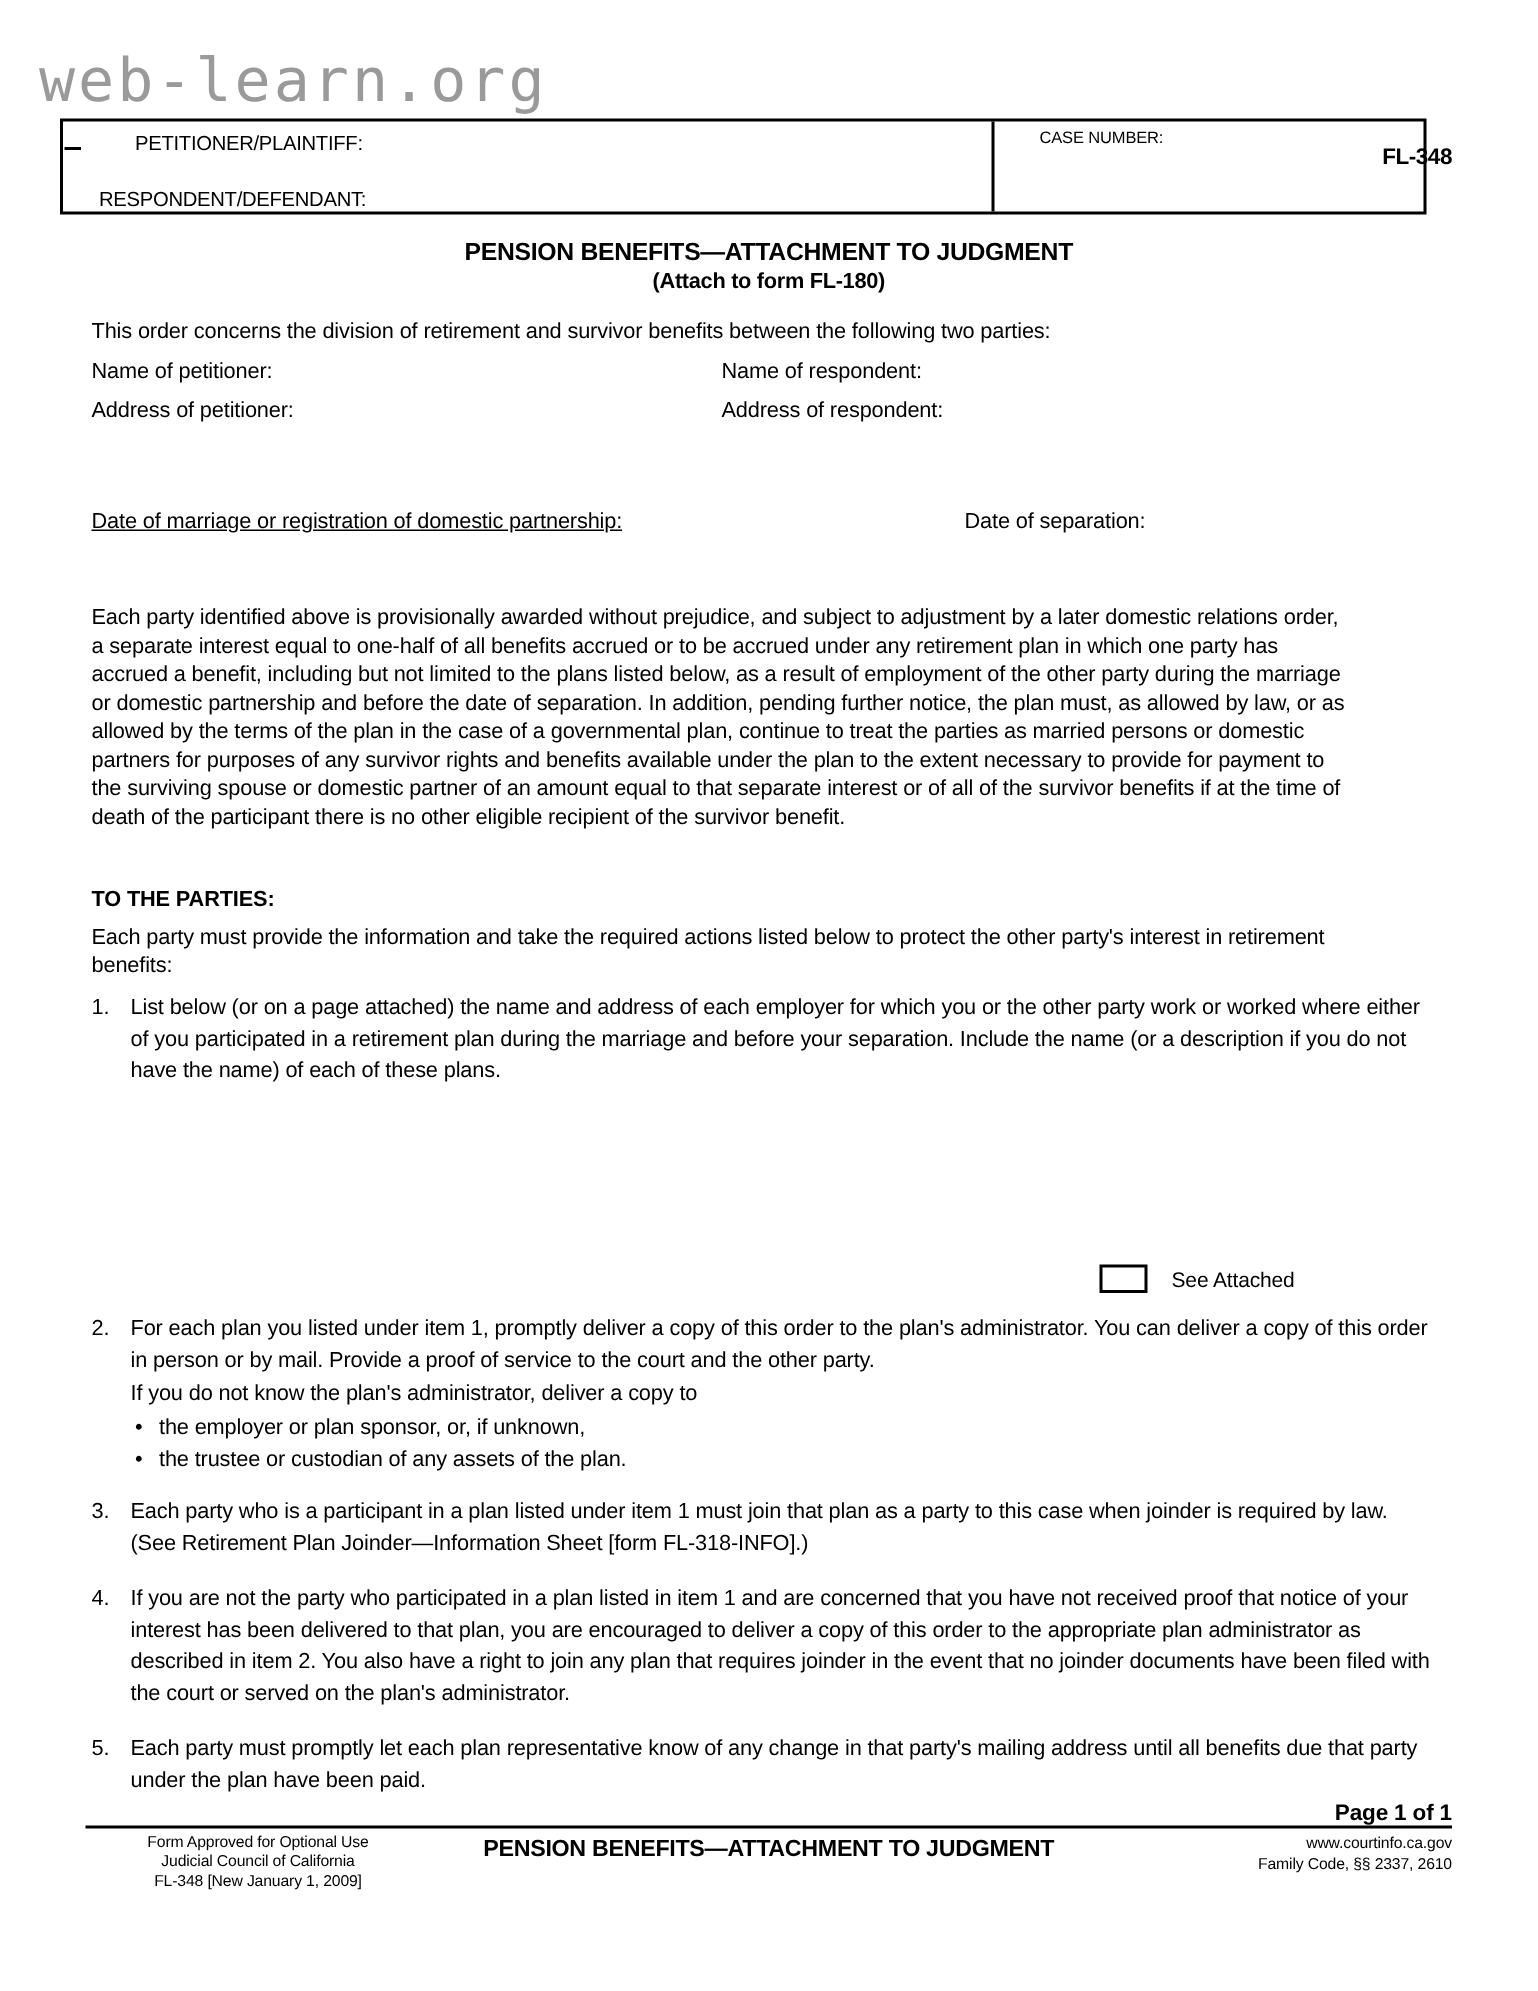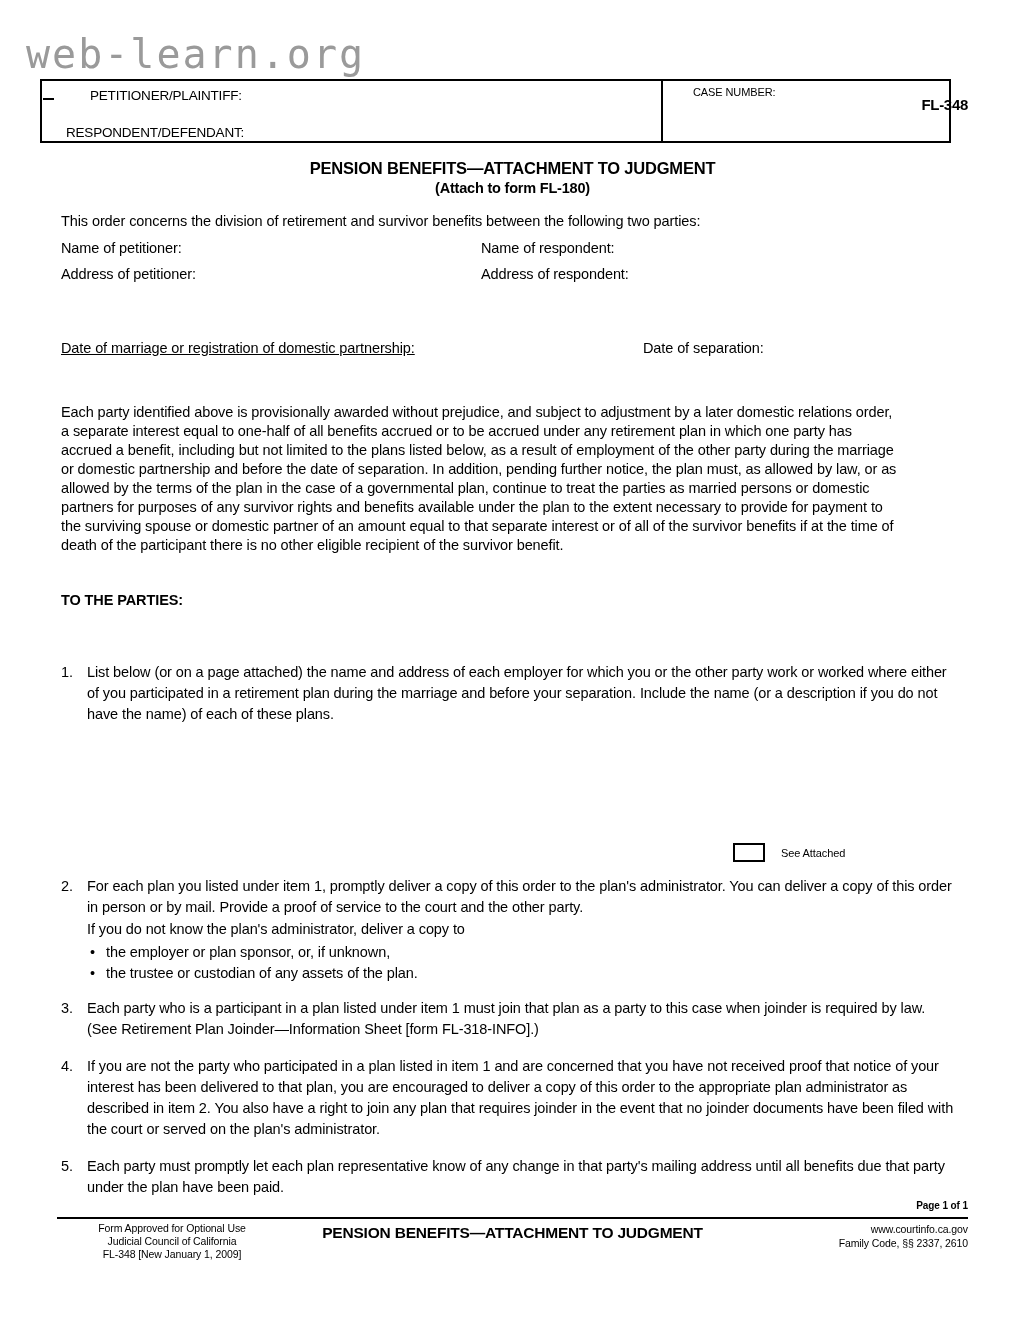--- a/index.html
+++ b/index.html
@@ -201,31 +201,31 @@
   }
   .checkbox {
     width: 32px;
     height: 19px;
     border: 2px solid #000;
     box-sizing: border-box;
     background: #fff;
   }
   .see-attached-label {
     margin-left: 16px;
-    font-size: 11px;
+    font-size: 14px;
     letter-spacing: -0.1px;
     white-space: nowrap;
   }
 
   
   .page-count {
     position: absolute;
     right: 57px;
     top: 1200px;
-    font-size: 10px;
+    font-size: 15px;
     font-weight: bold;
     letter-spacing: -0.1px;
   }
   .footer-rule {
     position: absolute;
     left: 57px;
     top: 1217px;
     width: 911px;
     height: 2px;
     background: #000;
@@ -284,20 +284,21 @@
   <div class="t lbl-name-p">Name of petitioner:</div>
   <div class="t lbl-addr-p">Address of petitioner:</div>
   <div class="t lbl-name-r">Name of respondent:</div>
   <div class="t lbl-addr-r">Address of respondent:</div>
   <div class="t lbl-dom">Date of marriage or registration of domestic partnership:</div>
   <div class="t lbl-sep">Date of separation:</div>
 
   <div class="t para-employer">Each party identified above is provisionally awarded without prejudice, and subject to adjustment by a later domestic relations order, a separate interest equal to one-half of all benefits accrued or to be accrued under any retirement plan in which one party has accrued a benefit, including but not limited to the plans listed below, as a result of employment of the other party during the marriage or domestic partnership and before the date of separation. In addition, pending further notice, the plan must, as allowed by law, or as allowed by the terms of the plan in the case of a governmental plan, continue to treat the parties as married persons or domestic partners for purposes of any survivor rights and benefits available under the plan to the extent necessary to provide for payment to the surviving spouse or domestic partner of an amount equal to that separate interest or of all of the survivor benefits if at the time of death of the participant there is no other eligible recipient of the survivor benefit.</div>
 
   <div class="t b head-parties">TO THE PARTIES:</div>
+  <div class="t para-parties">Each party must provide the information and take the required actions listed below to protect the other party's interest in retirement benefits:</div>
 
   <div class="item item1">
     <span class="num">1.</span>
     <span class="body">List below (or on a page attached) the name and address of each employer for which you or the other party work or worked where either of you participated in a retirement plan during the marriage and before your separation. Include the name (or a description if you do not have the name) of each of these plans.</span>
   </div>
 
   <div class="see-attached-wrap">
     <span class="checkbox"></span>
     <span class="see-attached-label">See Attached</span>
   </div>

